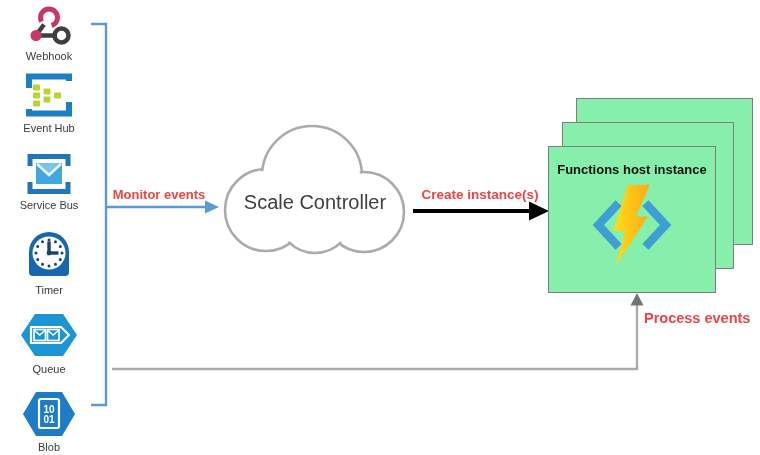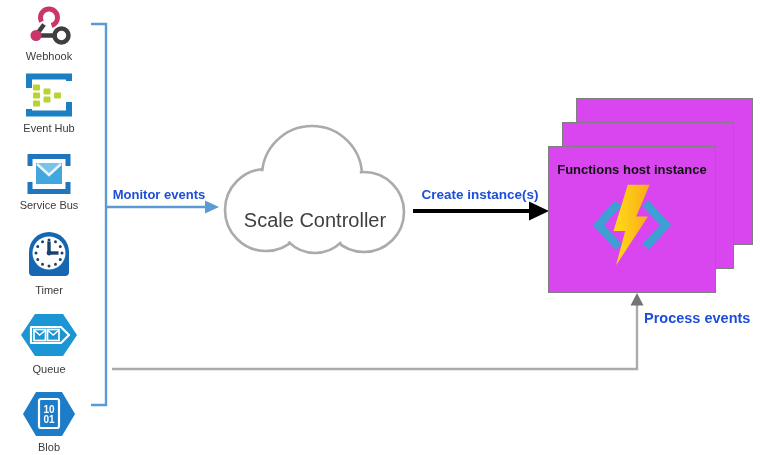--- a/index.html
+++ b/index.html
@@ -17,36 +17,36 @@
   .source-item .lbl { font-size:11px; line-height:13px; color:#3b3b3b; }
   .si-webhook    { top:5px;   }
   .si-eventhub   { top:71px;justify-content:space-between;  }
   .si-servicebus { top:152px; }
   .si-timer      { top:229px; }
   .si-queue      { top:310px; }
   .si-blob       { top:390px; }
 
   
   .flow-label {
-    position:absolute; z-index:4; font-weight:bold; color:#1d4ed8;
+    position:absolute; z-index:4; font-weight:bold; color:#ef4444;
     text-align:center; font-size:13px; line-height:14px;
   }
   .fl-monitor { left:103px; top:188px; width:112px; }
   .fl-create  { left:412px; top:188px; width:136px; font-size:13.5px; }
   .fl-process { left:644px; top:311px; width:108px; font-size:14.5px; text-align:left; }
 
   
   .cloud-label {
-    position:absolute; left:233px; top:209px; width:164px; z-index:2;
+    position:absolute; left:233px; top:191px; width:164px; z-index:2;
     text-align:center; font-size:20px; color:#404040;
   }
 
   
   .host-box {
-    position:absolute; background:#d946ef; border:1.5px solid #7F7F7F;
+    position:absolute; background:#86efac; border:1.5px solid #7F7F7F;
     box-sizing:border-box;
   }
   .hb-back   { left:576px; top:98px;  width:177px; height:147px; z-index:2; }
   .hb-middle { left:562px; top:122px; width:172px; height:147px; z-index:2; }
   .hb-front  { left:548px; top:146px; width:168px; height:147px; z-index:2;
                display:flex; flex-direction:column; align-items:center; padding-top:15px; }
   .hb-title  { font-size:13px; font-weight:bold; color:#111; white-space:nowrap; }
   .hb-front svg { margin-top:6px; }
 </style>
 </head>

